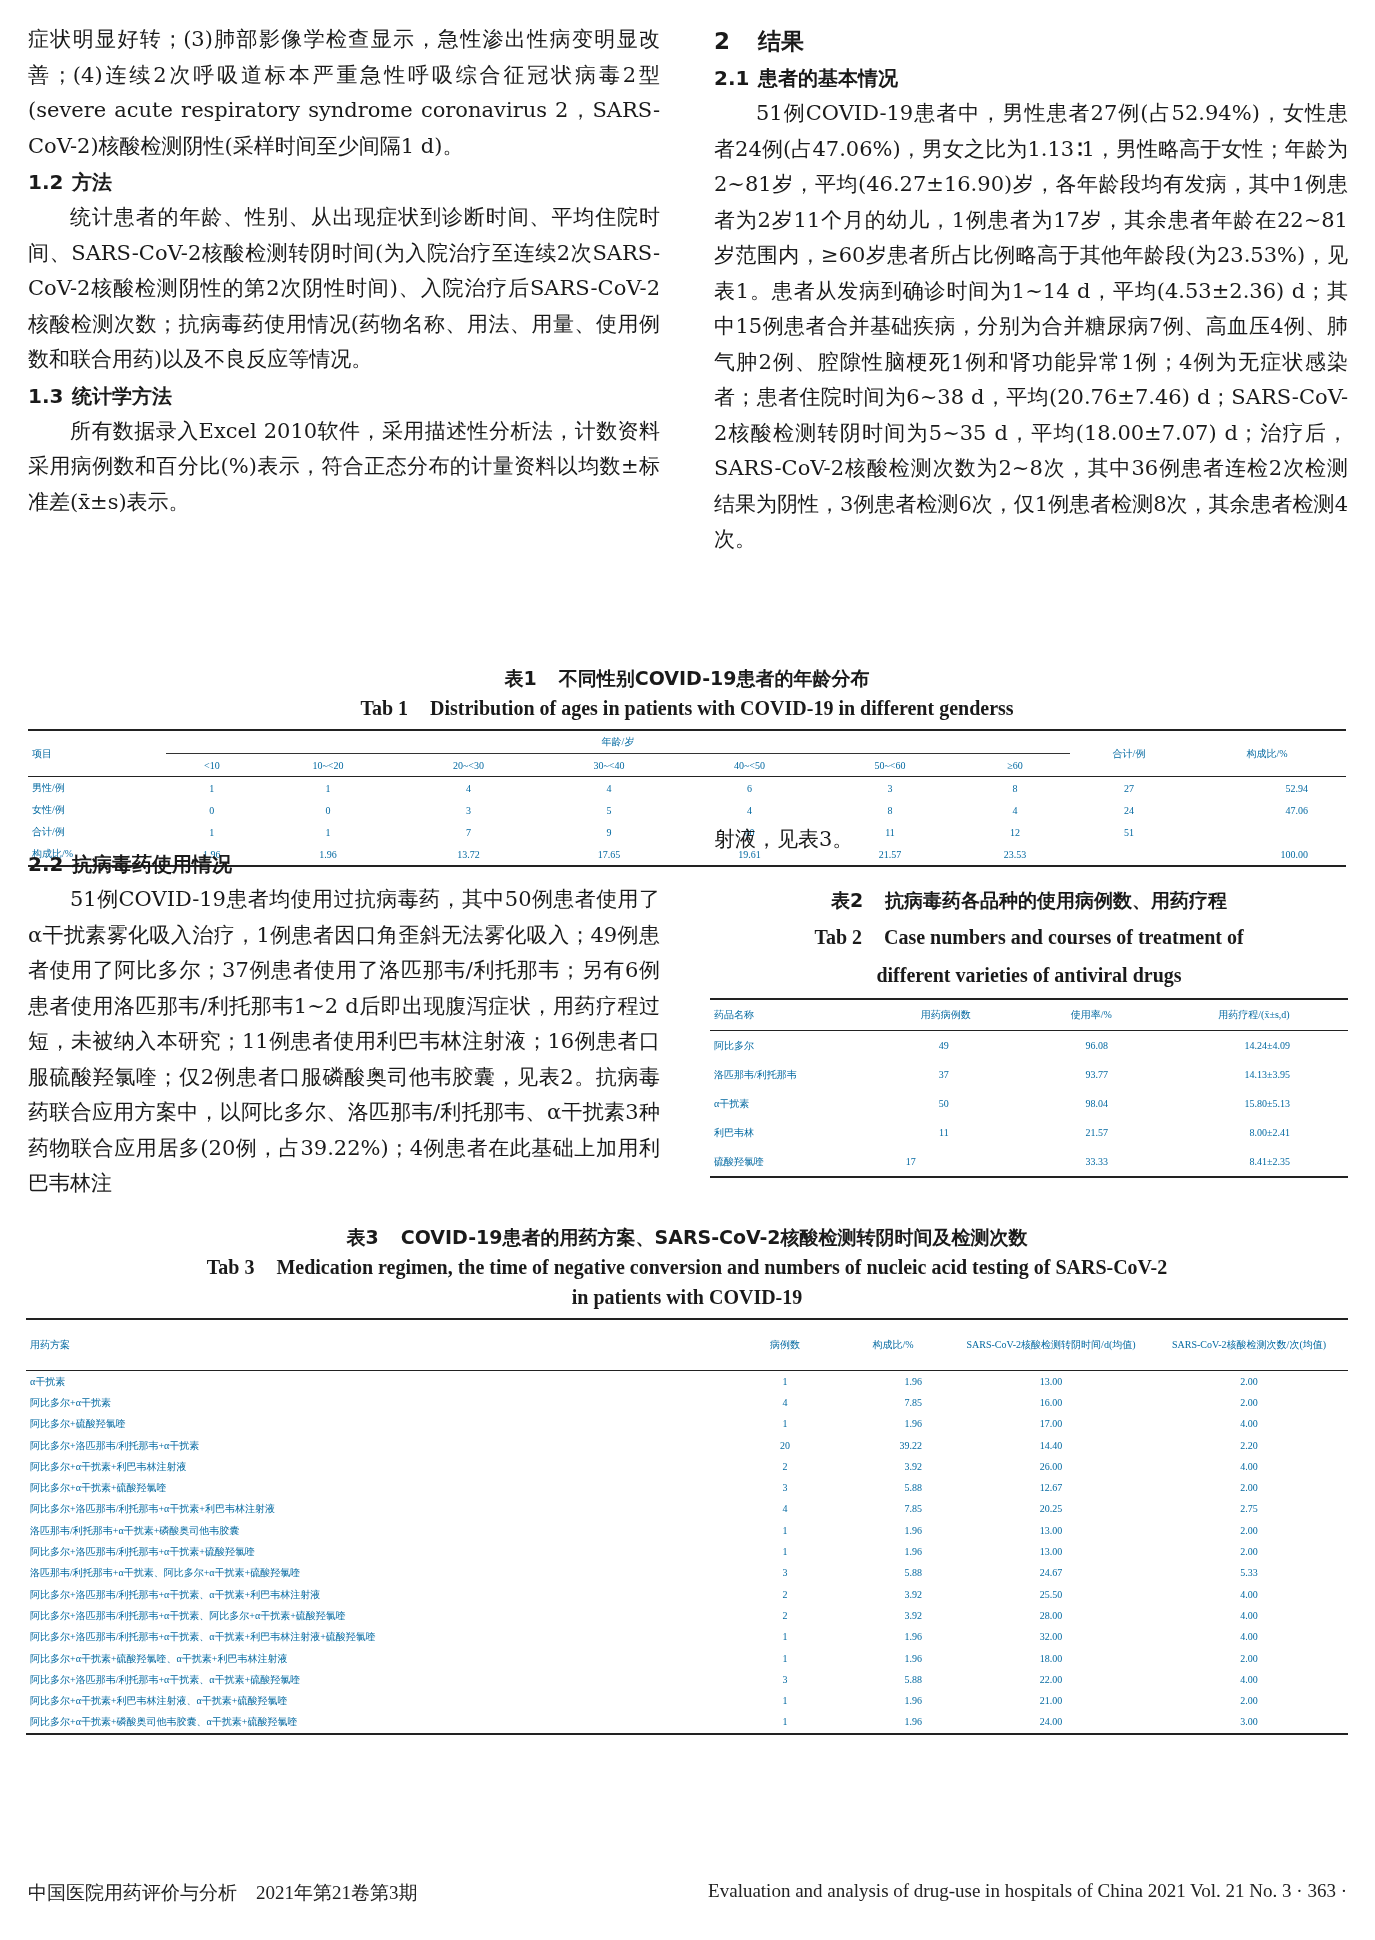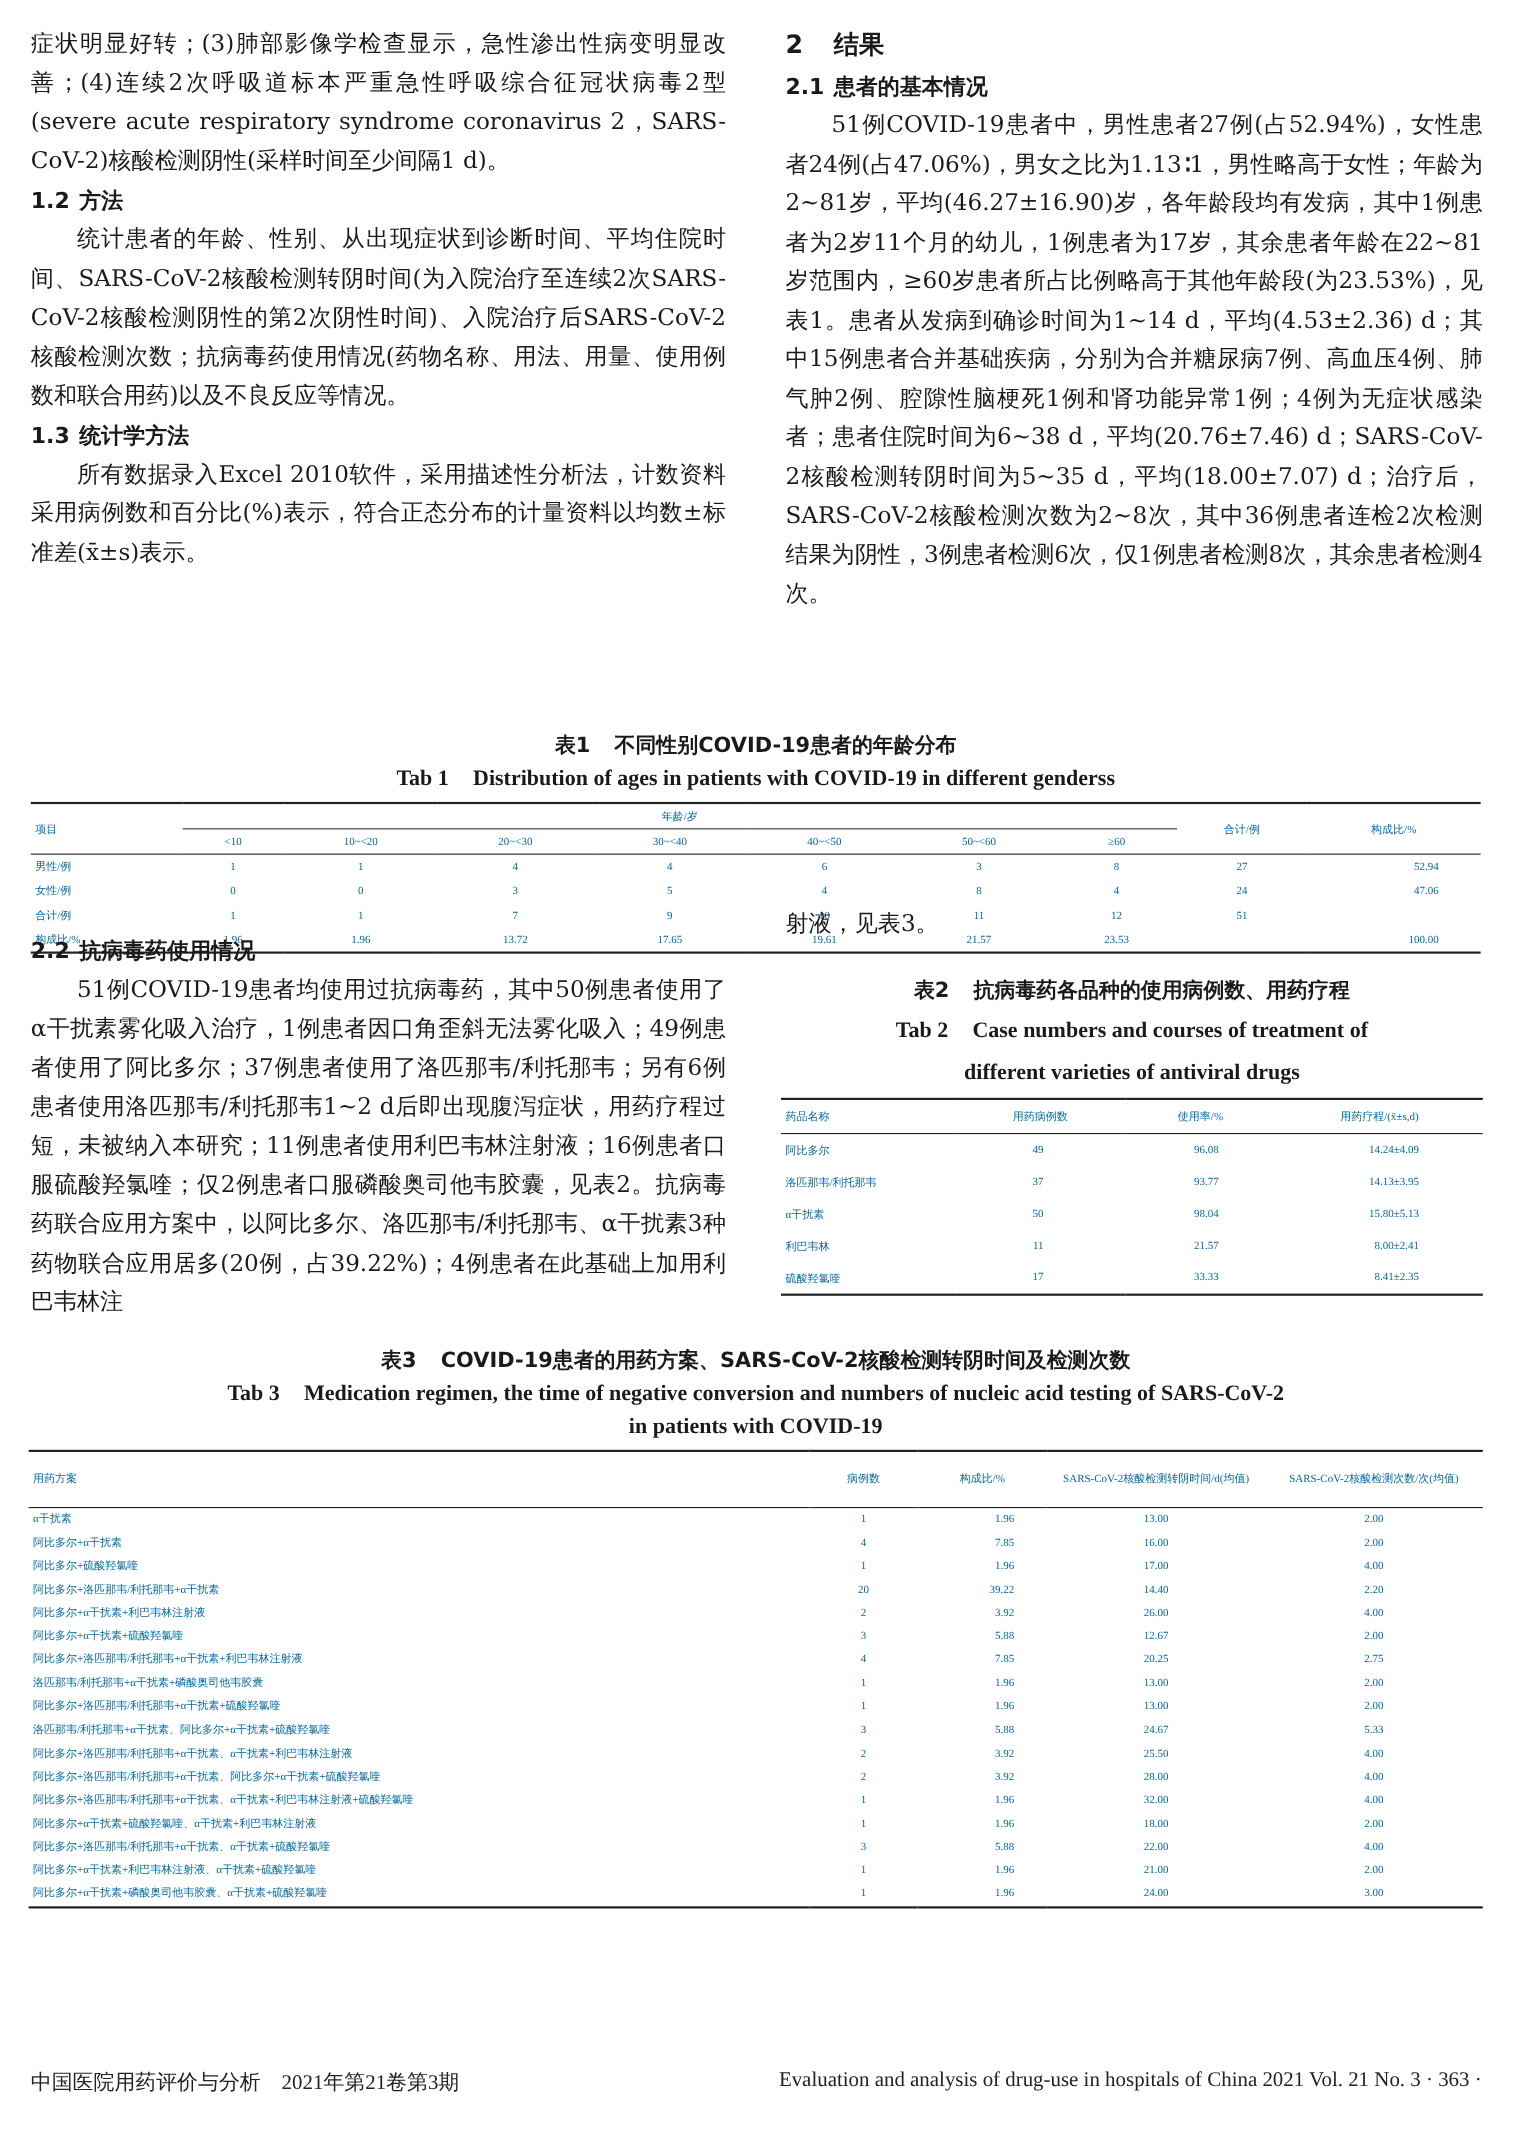--- a/index.html
+++ b/index.html
@@ -191,21 +191,21 @@
           <td class="" style="text-align:right;padding-right:58px;">15.80±5.13</td>
         </tr>
         <tr>
           <td class="lbl" style="">利巴韦林</td>
           <td class="" style="text-align:right;padding-right:74px;">11</td>
           <td class="" style="text-align:right;padding-right:52px;">21.57</td>
           <td class="" style="text-align:right;padding-right:58px;">8.00±2.41</td>
         </tr>
         <tr>
           <td class="lbl" style="">硫酸羟氯喹</td>
-          <td class="" style="text-align:right;padding-right:74px;">17</td>
+          <td class="" style="text-align:center;padding-right:74px;">17</td>
           <td class="" style="text-align:right;padding-right:52px;">33.33</td>
           <td class="" style="text-align:right;padding-right:58px;">8.41±2.35</td>
         </tr>
       </tbody>
   </table>
 </div>
 
 <div class="t3" style="top:1222px;">
   <div class="caption cap-cn">
     <span class="cap-num">表3</span><span>COVID-19患者的用药方案、SARS-CoV-2核酸检测转阴时间及检测次数</span>

